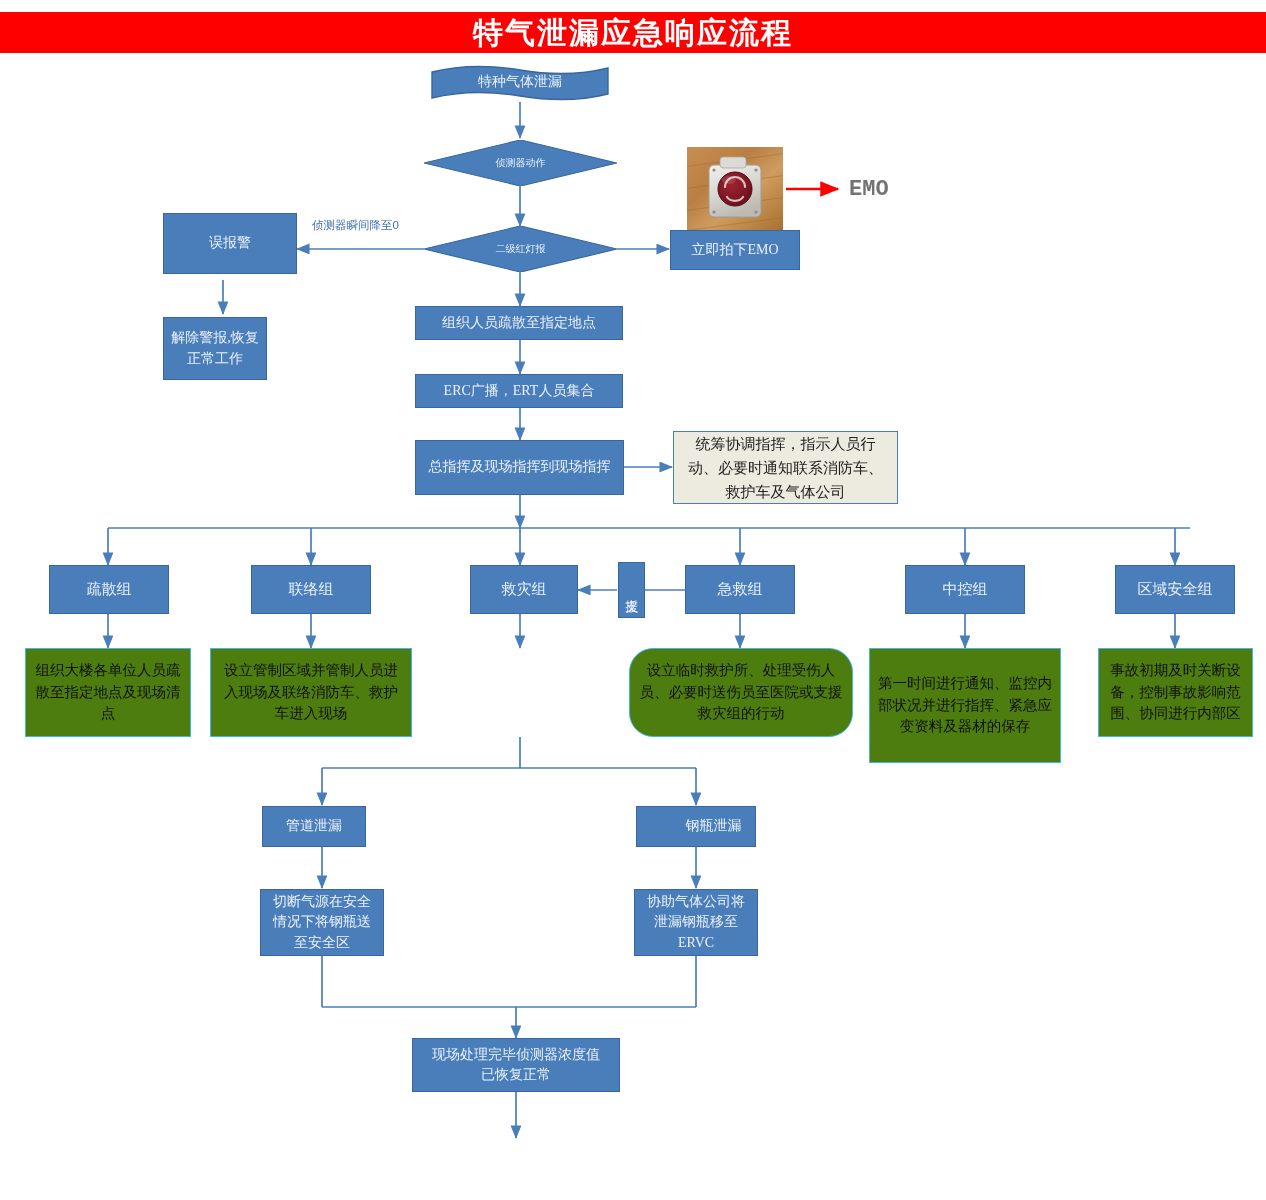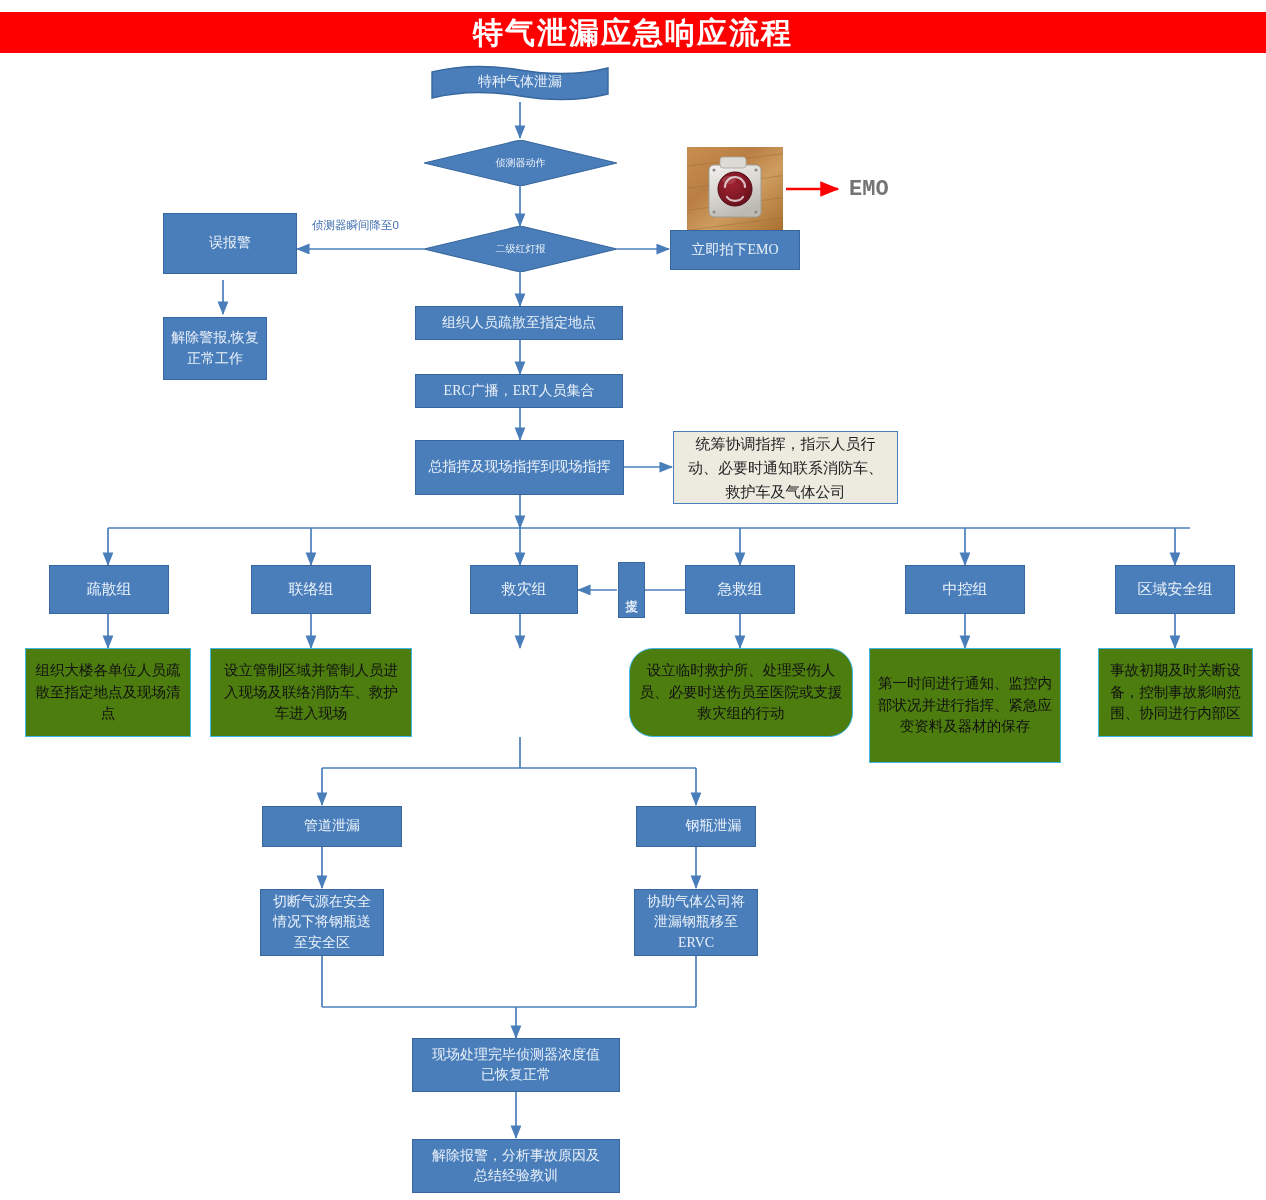--- a/index.html
+++ b/index.html
@@ -318,29 +318,27 @@
   <div class="node group" style="left:1115px;top:565px;width:120px;height:49px;">区域安全组</div>
 
   <div class="vtag" style="left:618px;top:562px;width:27px;height:56px;">支援</div>
 
   <div class="descbox" style="left:25px;top:648px;width:166px;height:89px;">组织大楼各单位人员疏散至指定地点及现场清点</div>
   <div class="descbox" style="left:210px;top:648px;width:202px;height:89px;">设立管制区域并管制人员进入现场及联络消防车、救护车进入现场</div>
   <div class="descbox" style="left:629px;top:648px;width:224px;height:89px;border-radius:24px;">设立临时救护所、处理受伤人员、必要时送伤员至医院或支援救灾组的行动</div>
   <div class="descbox" style="left:869px;top:648px;width:192px;height:115px;">第一时间进行通知、监控内部状况并进行指挥、紧急应变资料及器材的保存</div>
   <div class="descbox" style="left:1098px;top:648px;width:155px;height:89px;">事故初期及时关断设备，控制事故影响范围、协同进行内部区</div>
 
-  <div class="node" style="left:262px;top:806px;width:140px;height:41px;">管道泄漏</div>
+  <div class="node" style="left:262px;top:806px;width:104px;height:41px;">管道泄漏</div>
   <div class="node" style="left:636px;top:806px;width:120px;height:41px;padding-left:40px;">钢瓶泄漏</div>
 
   <div class="node" style="left:260px;top:889px;width:124px;height:67px;white-space:pre-line;">切断气源在安全
 情况下将钢瓶送
 至安全区</div>
   <div class="node" style="left:634px;top:889px;width:124px;height:67px;white-space:pre-line;">协助气体公司将
 泄漏钢瓶移至
 ERVC</div>
 
   <div class="node" style="left:412px;top:1038px;width:208px;height:54px;white-space:pre-line;">现场处理完毕侦测器浓度值
 已恢复正常</div>
 
-  <div class="node" style="left:412px;top:1139px;width:208px;height:54px;white-space:pre-line;">解除报警，分析事故原因及
-总结经验教训</div>
 
 </div>
 
 </body></html>

